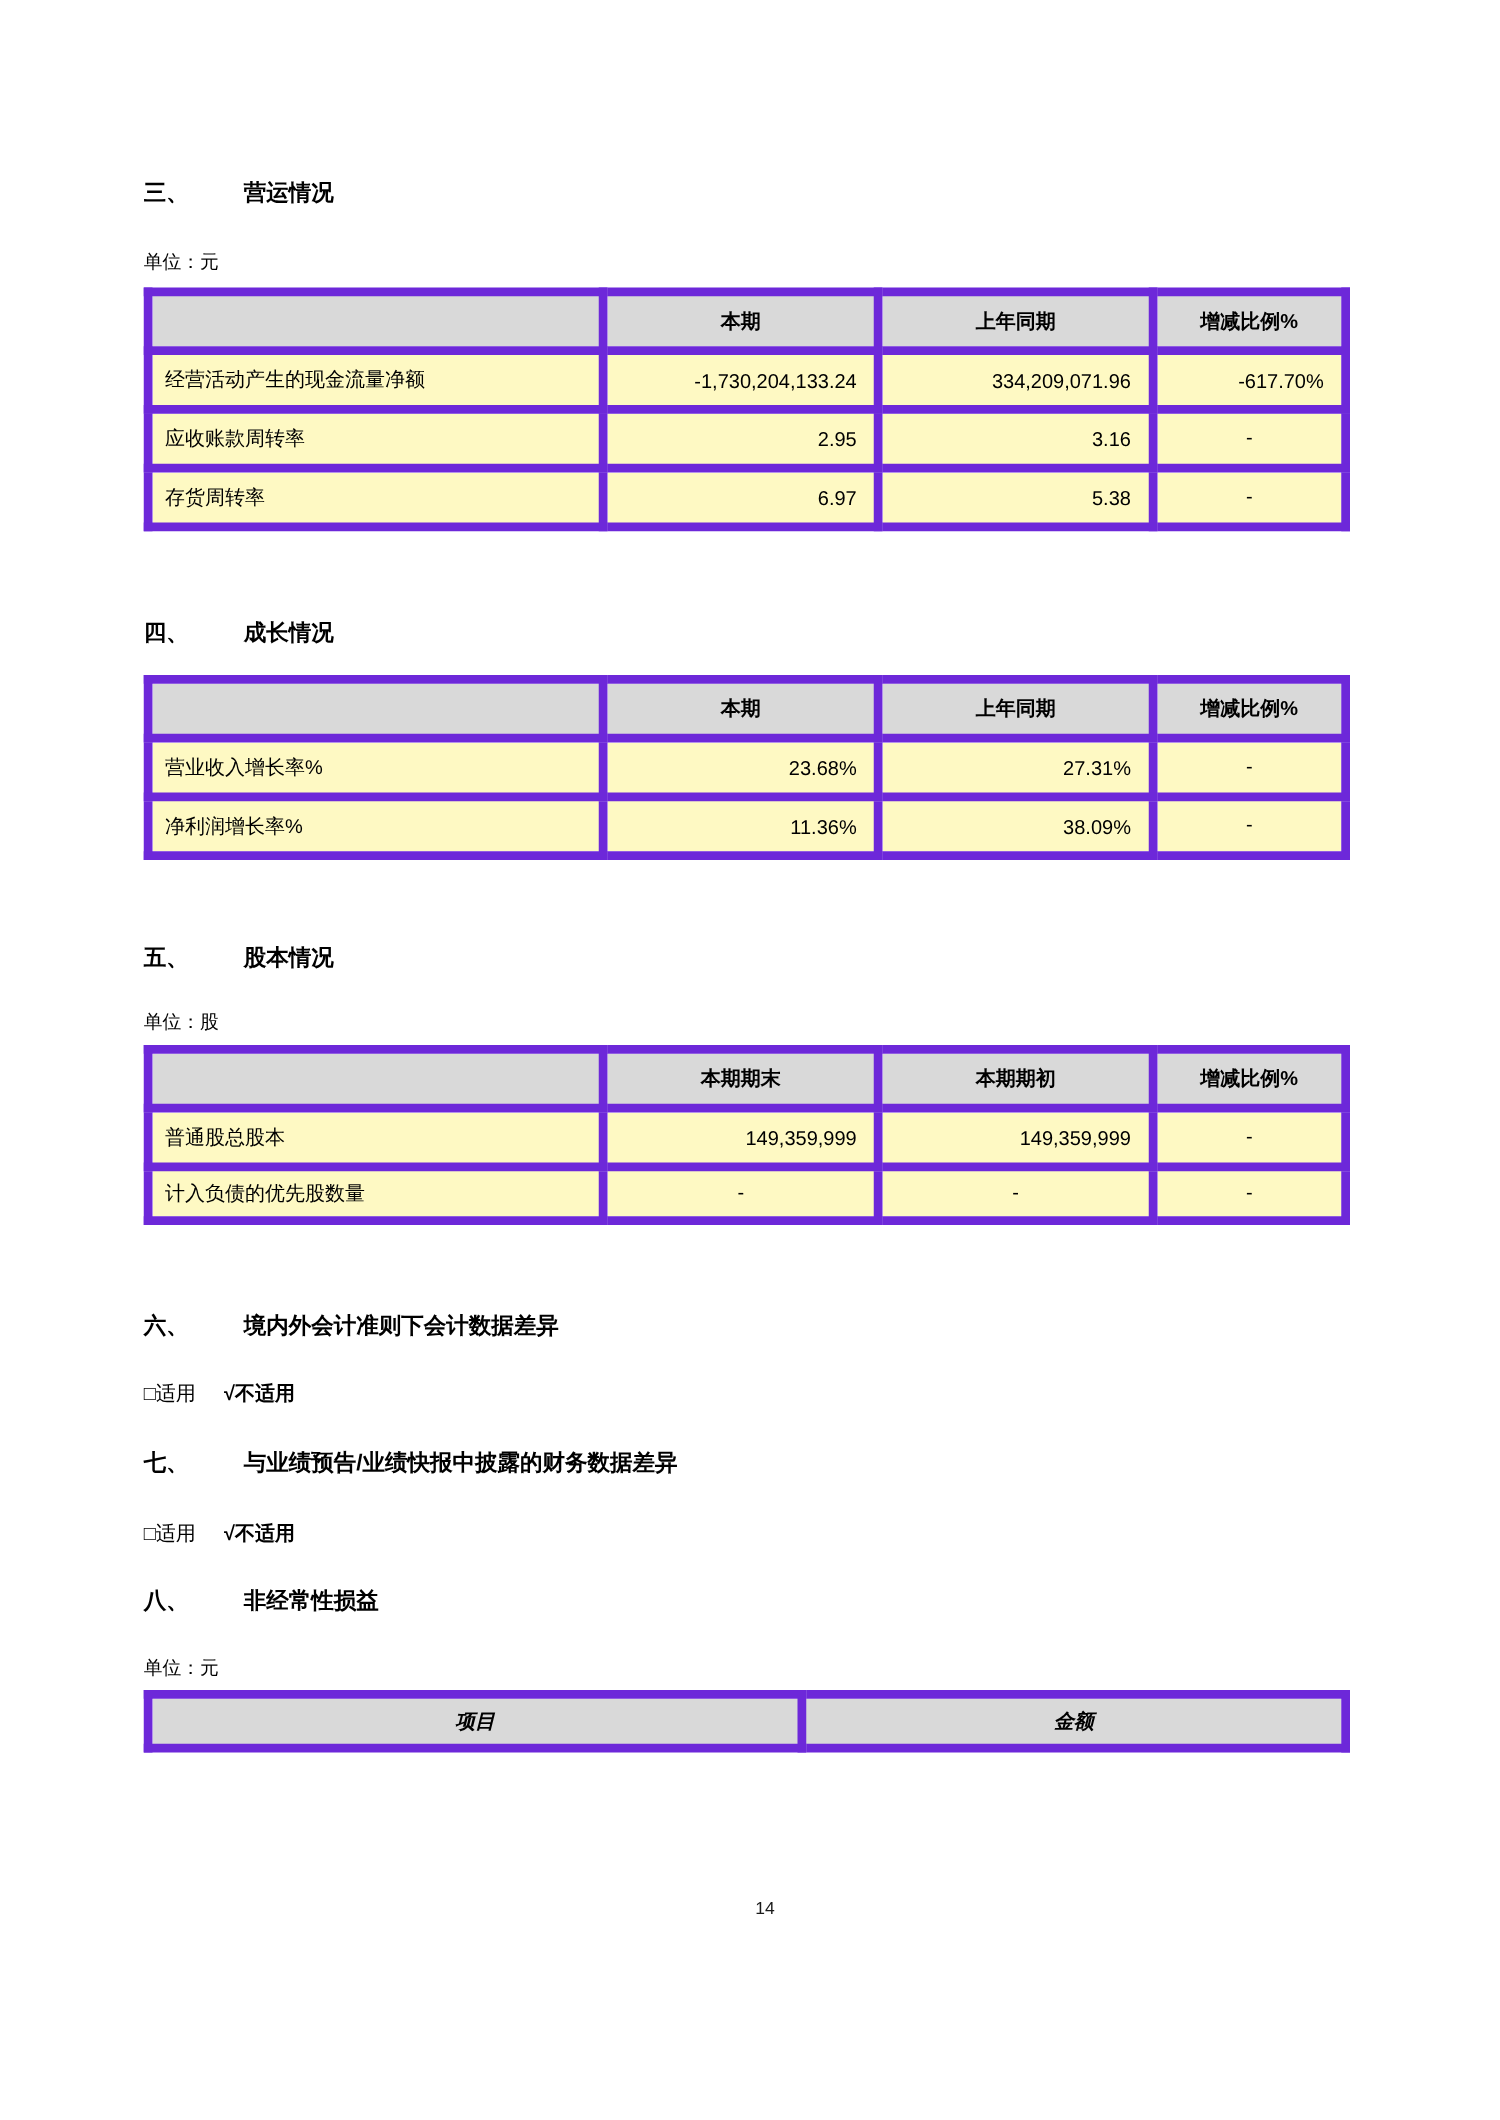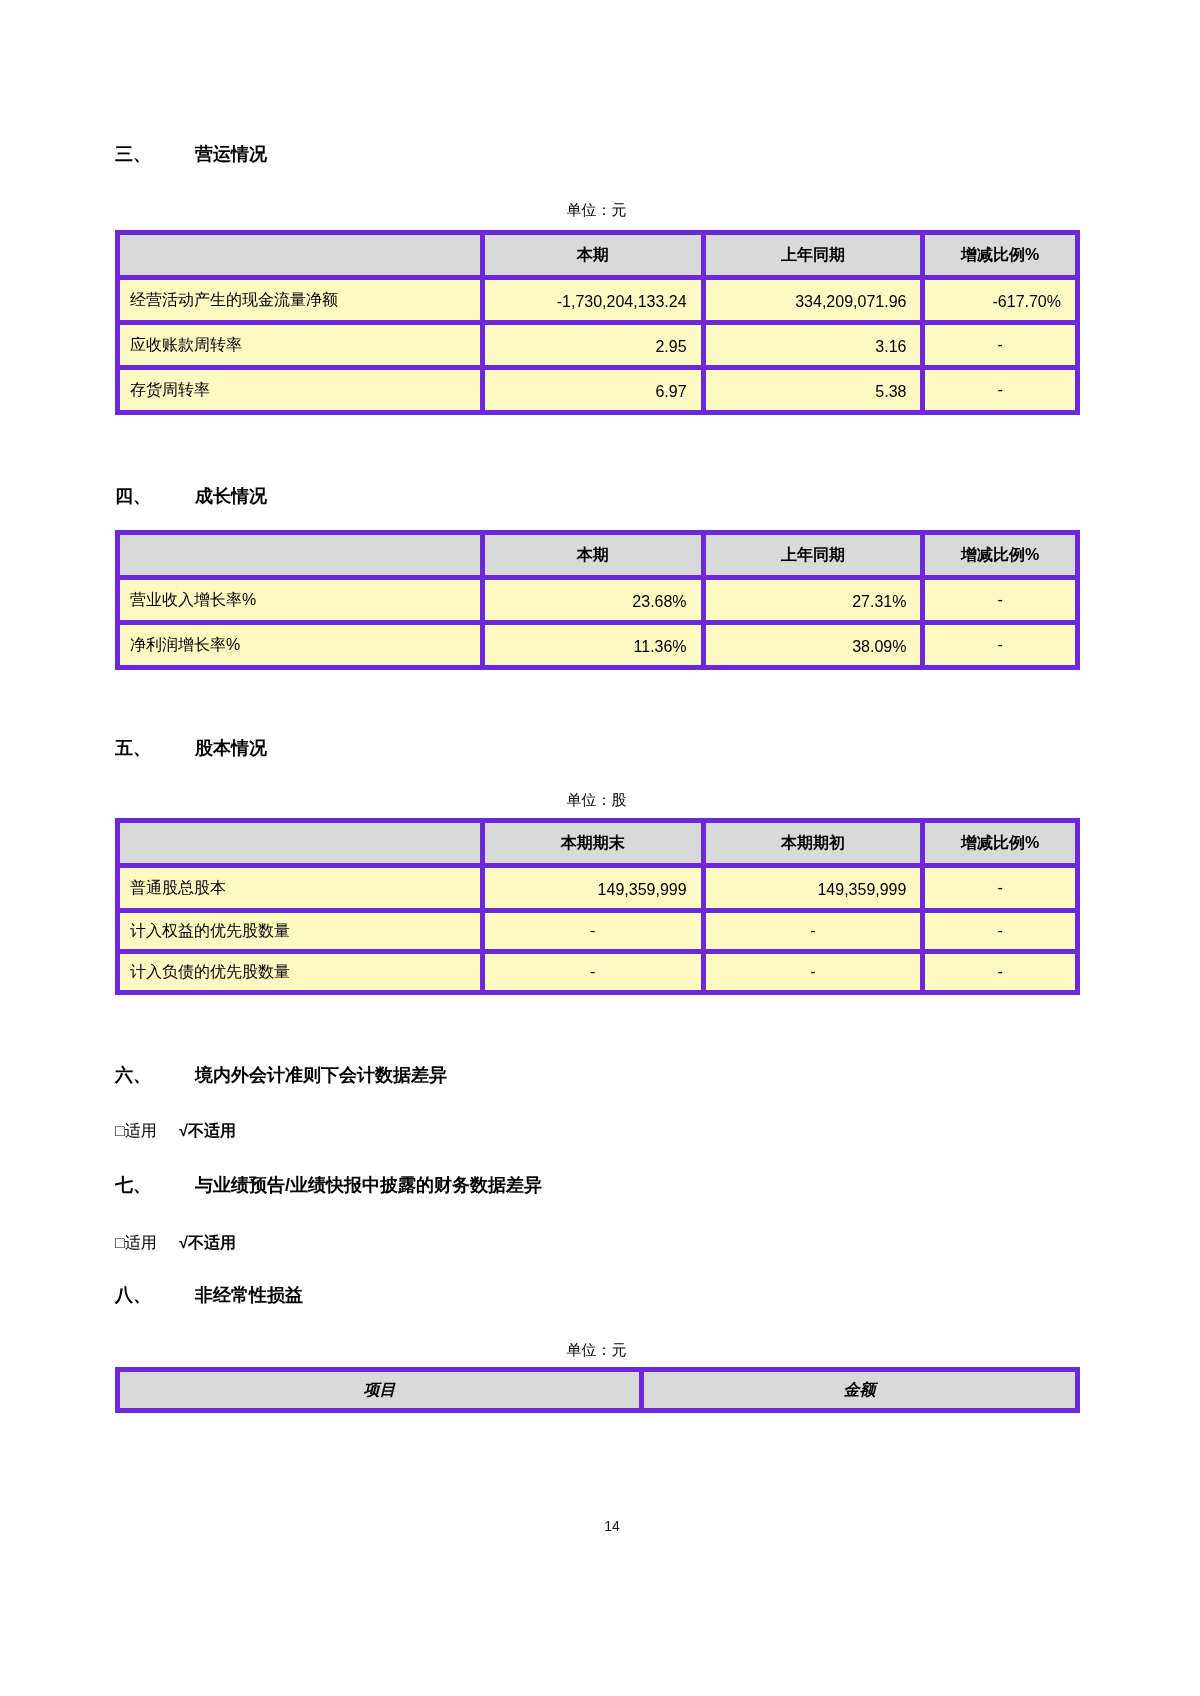--- a/index.html
+++ b/index.html
@@ -24,36 +24,36 @@
   .heading {
     display: flex;
     font-size: 18px;
     font-weight: bold;
     line-height: 23px;
     color: #000000;
   }
   .heading .num { flex: 0 0 80px; }
 
   .unit-line {
-    text-align: center;
+    text-align: left;
     font-size: 15px;
     line-height: 20px;
     padding-right: 2px;
   }
 
   table.data-table {
     border-collapse: collapse;
     width: 100%;
     table-layout: fixed;
     border: 1px solid #84abd4;
     border-top: 2px solid #659ac9;
     font-size: 16px;
   }
   table.data-table th, table.data-table td {
-    border: 5px solid #6d28d9;
+    border: 7px solid #6d28d9;
     overflow: hidden;
   }
   table.data-table thead th {
     background: #d9d9d9;
     font-weight: bold;
     text-align: center;
     height: 40px;
     padding: 0 4px;
   }
   table.data-table tbody td { height: 36px; background: #fef9c3; }
@@ -200,26 +200,20 @@
         </tr>
       </thead>
       <tbody>
         <tr>
           <td class="lbl">普通股总股本</td>
           <td class="num">149,359,999</td>
           <td class="num">149,359,999</td>
           <td class="dash">-</td>
         </tr>
         <tr>
-          <td class="lbl">计入权益的优先股数量</td>
-          <td class="dash">-</td>
-          <td class="dash">-</td>
-          <td class="dash">-</td>
-        </tr>
-        <tr>
           <td class="lbl">计入负债的优先股数量</td>
           <td class="dash">-</td>
           <td class="dash">-</td>
           <td class="dash">-</td>
         </tr>
       </tbody>
     </table>
 
     <div class="heading mt-h6">
       <span class="num">六、</span>

